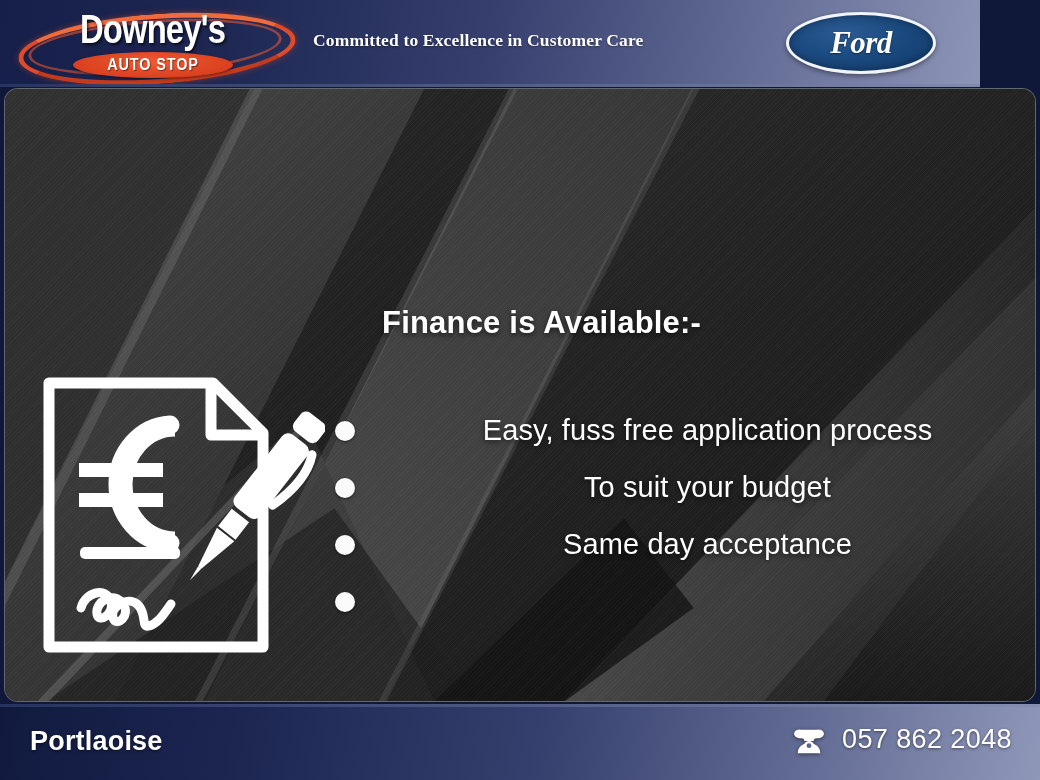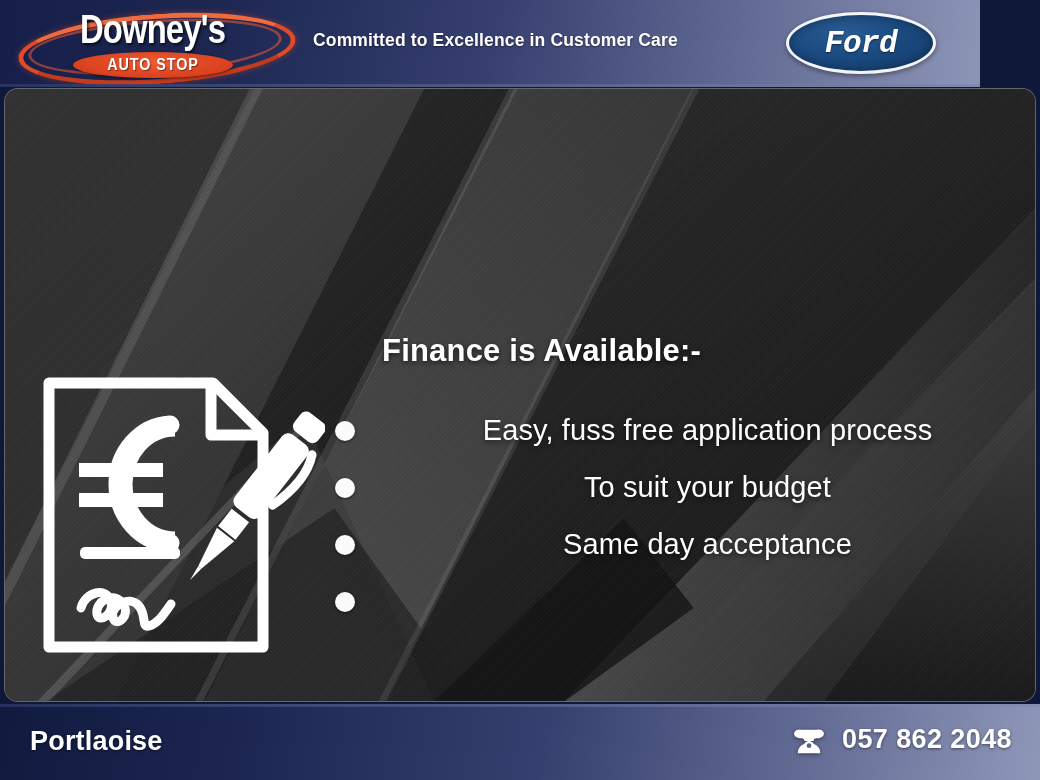--- a/index.html
+++ b/index.html
@@ -67,38 +67,39 @@
     transform:scaleX(.9);
     white-space:nowrap;
     text-shadow:1px 1px 1px rgba(0,0,0,.45);
   }
 
   .tagline{
     position:absolute;left:313px;top:30px;
     font-size:17.5px;font-weight:bold;color:#ffffff;
     letter-spacing:.15px;white-space:nowrap;
     text-shadow:0 1px 2px rgba(0,0,0,.45);
+    font-family:Liberation Serif, serif;
   }
 
   
   .ford{
     position:absolute;right:44px;top:12px;width:150px;height:62px;
   }
   .ford-oval{
     position:absolute;left:0;top:0;width:150px;height:62px;
     border-radius:50%;
     background:radial-gradient(ellipse at 38% 32%,#2a5a91 0%,#1b4a80 45%,#123a68 100%);
     border:3px solid #f2f4f8;
     box-shadow:0 2px 5px rgba(0,0,0,.4), inset 0 0 8px rgba(0,0,0,.35);
     box-sizing:border-box;
   }
   .ford-text{
     position:absolute;left:0;top:0;width:150px;height:62px;
     display:flex;align-items:center;justify-content:center;
-    font-family:Liberation Mono, monospace;
+    font-family:Liberation Serif, serif;
     font-style:italic;font-weight:bold;font-size:31px;
     color:#ffffff;letter-spacing:-.5px;
     padding-bottom:0;box-sizing:border-box;
     text-shadow:0 1px 2px rgba(0,0,0,.5);
   }
 
   
   .panel{
     position:absolute;left:4px;top:88px;width:1032px;height:614px;
     border-radius:14px;overflow:hidden;
@@ -114,21 +115,21 @@
     opacity:.9;
   }
 
   
   .fin-icon{
     position:absolute;left:30px;top:276px;width:290px;height:300px;
   }
 
   
   .headline{
-    position:absolute;left:377px;top:244px;
+    position:absolute;left:377px;top:216px;
     font-size:31px;font-weight:bold;color:#ffffff;
     letter-spacing:.2px;white-space:nowrap;
     text-shadow:0 2px 5px rgba(0,0,0,.6);
   }
   .bullets{
     position:absolute;left:327px;top:313px;width:700px;
     margin:0;padding:0;list-style:none;
   }
   .bullets li{
     position:relative;
@@ -167,21 +168,21 @@
   }
   .contact{
     position:absolute;right:28px;top:20px;
     display:flex;align-items:center;gap:14px;
   }
   .phone-icon{
     width:38px;height:30px;display:block;
     filter:drop-shadow(0 1px 2px rgba(0,0,0,.5));
   }
   .phone-num{
-    font-size:27px;font-weight:bold;color:#ffffff;
+    font-size:27px;font-weight:normal;color:#ffffff;
     letter-spacing:.4px;white-space:nowrap;
     text-shadow:0 1px 3px rgba(0,0,0,.5);
   }
 </style>
 </head>
 <body>
 
 <div class="stage">
 
   <div class="header">

